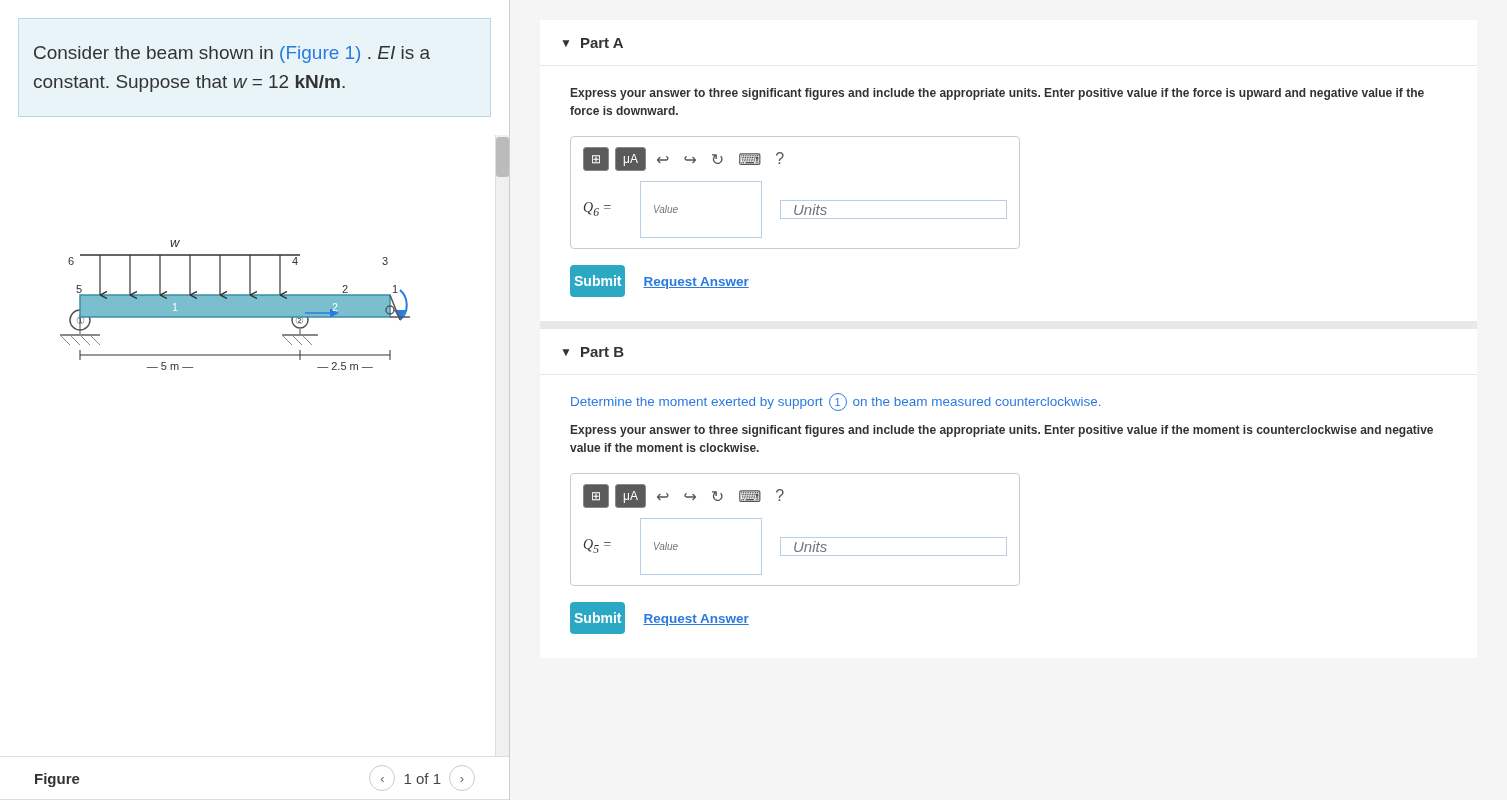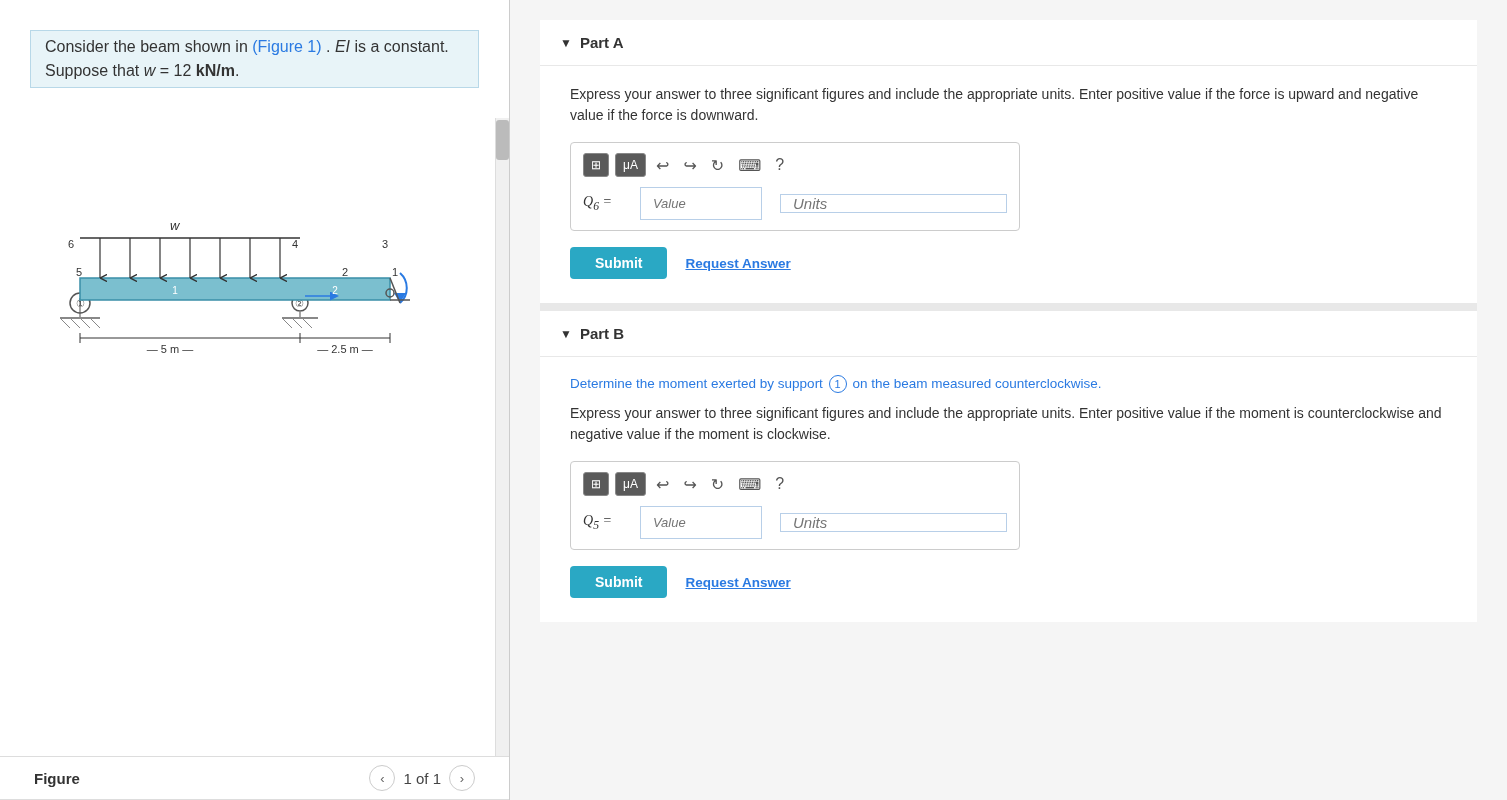--- a/index.html
+++ b/index.html
@@ -19,23 +19,23 @@
       min-width: 510px;
       background: #fff;
       display: flex;
       flex-direction: column;
       border-right: 1px solid #ccc;
     }
 
     .problem-statement {
       background: #e8f4f8;
       border: 1px solid #b8d8e8;
-      margin: 30px;
-      padding: 4px 14px;
-      font-size: 16px;
+      margin: 18px;
+      padding: 20px 14px;
+      font-size: 19px;
       line-height: 1.5;
     }
 
     .problem-statement a {
       color: #2a7ae2;
       text-decoration: none;
     }
 
     .figure-header {
       display: flex;
@@ -146,22 +146,22 @@
       padding: 18px 30px 24px 30px;
     }
 
     .instruction-text {
       color: #2a7ae2;
       font-size: 13.5px;
       margin-bottom: 10px;
     }
 
     .instruction-bold {
-      font-weight: normal;
-      font-size: 14px;
+      font-weight: bold;
+      font-size: 12px;
       margin-bottom: 16px;
       line-height: 1.5;
     }
 
     .answer-box {
       border: 1px solid #ccc;
       border-radius: 4px;
       background: #fff;
       padding: 10px 12px;
       margin-bottom: 16px;
@@ -206,22 +206,22 @@
     .input-label {
       font-size: 14px;
       margin-right: 10px;
       white-space: nowrap;
     }
 
     .value-input {
       flex: 1;
       border: 1px solid #b8cfe8;
       border-right: 1px solid #b8cfe8;
-      padding: 8px 12px;
-      font-size: 13px;
+      padding: 22px 12px;
+      font-size: 10px;
       font-style: italic;
       color: #aaa;
       outline: none;
       background: #fff;
       min-width: 0;
     }
 
     .units-input {
       flex: 0 0 160px;
       border: 1px solid #b8cfe8;
@@ -238,21 +238,21 @@
       display: flex;
       align-items: center;
       gap: 18px;
     }
 
     .submit-btn {
       background: #2aa8c4;
       color: #fff;
       border: none;
       border-radius: 4px;
-      padding: 8px 25px;
+      padding: 8px 4px;
       font-size: 14px;
       cursor: pointer;
       font-weight: bold;
     }
 
     .request-answer-link {
       color: #2a7ae2;
       text-decoration: underline;
       font-size: 13.5px;
       cursor: pointer;

